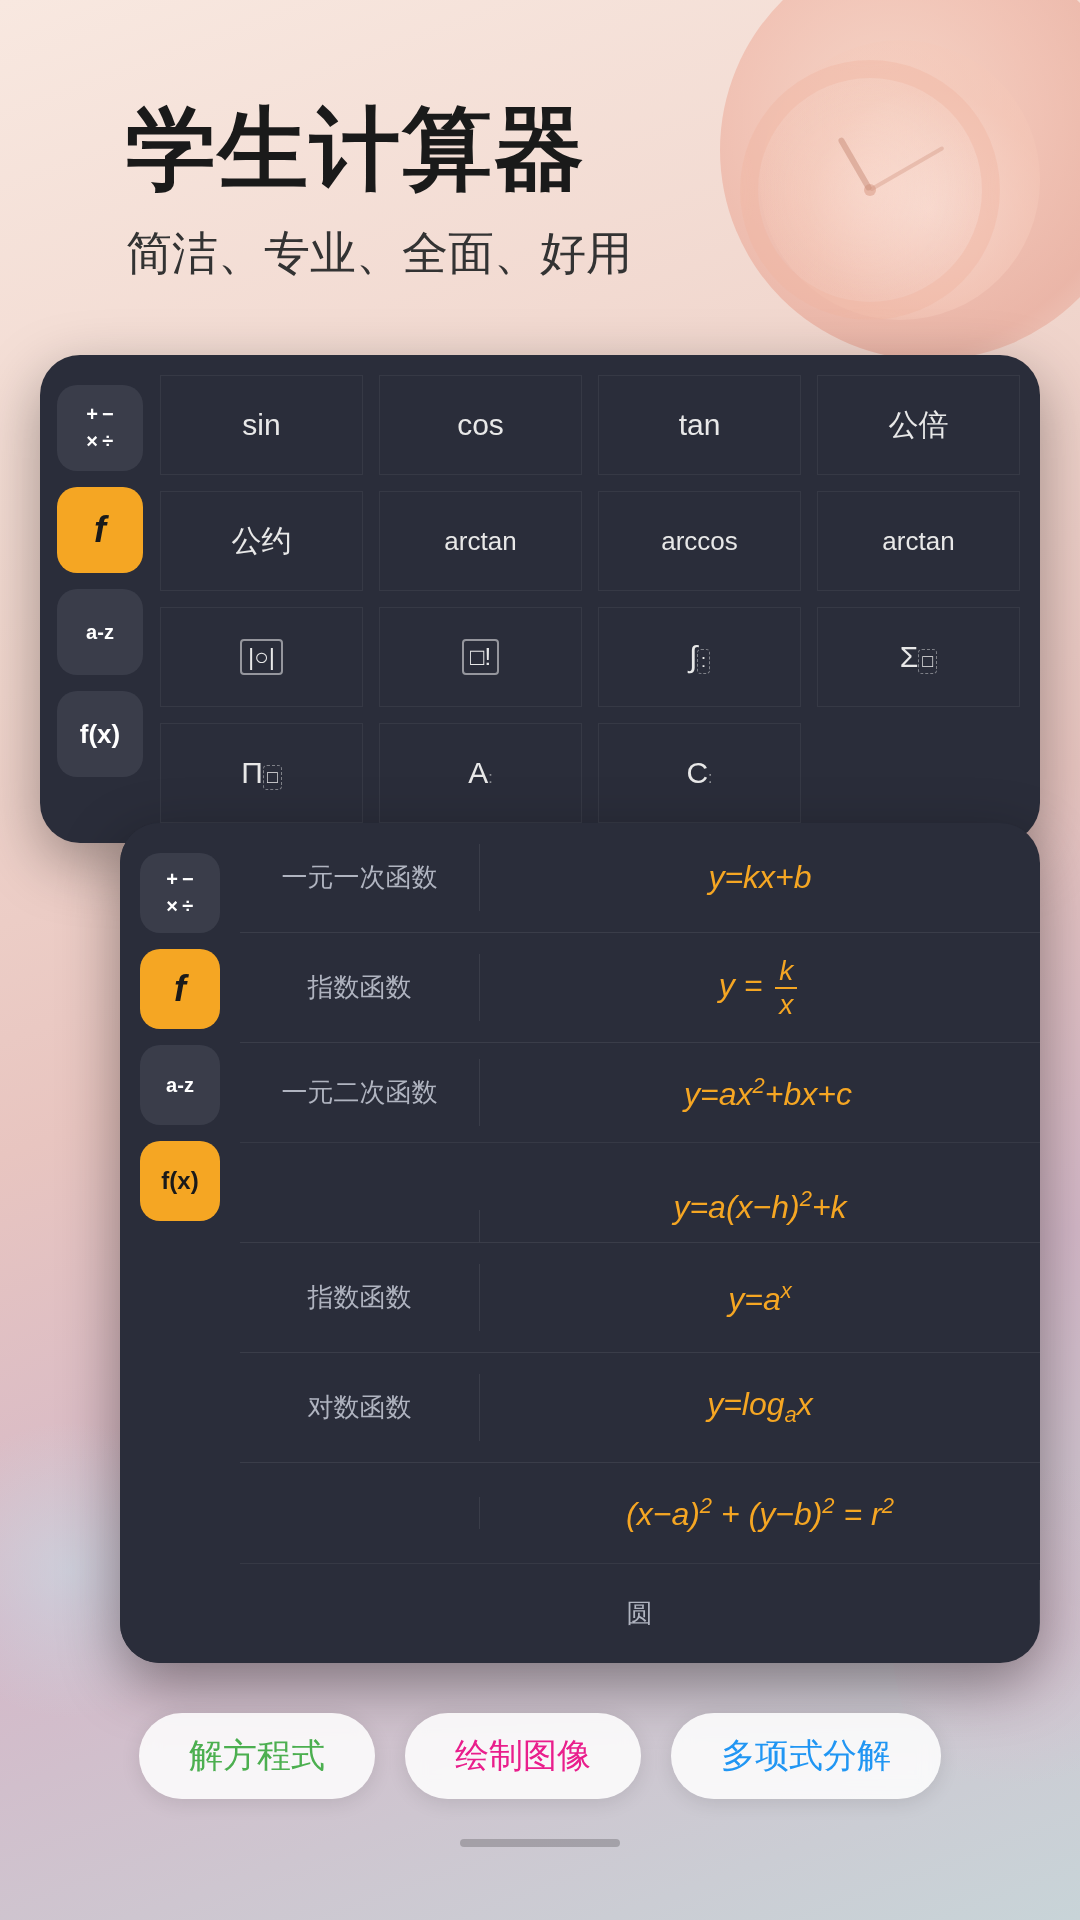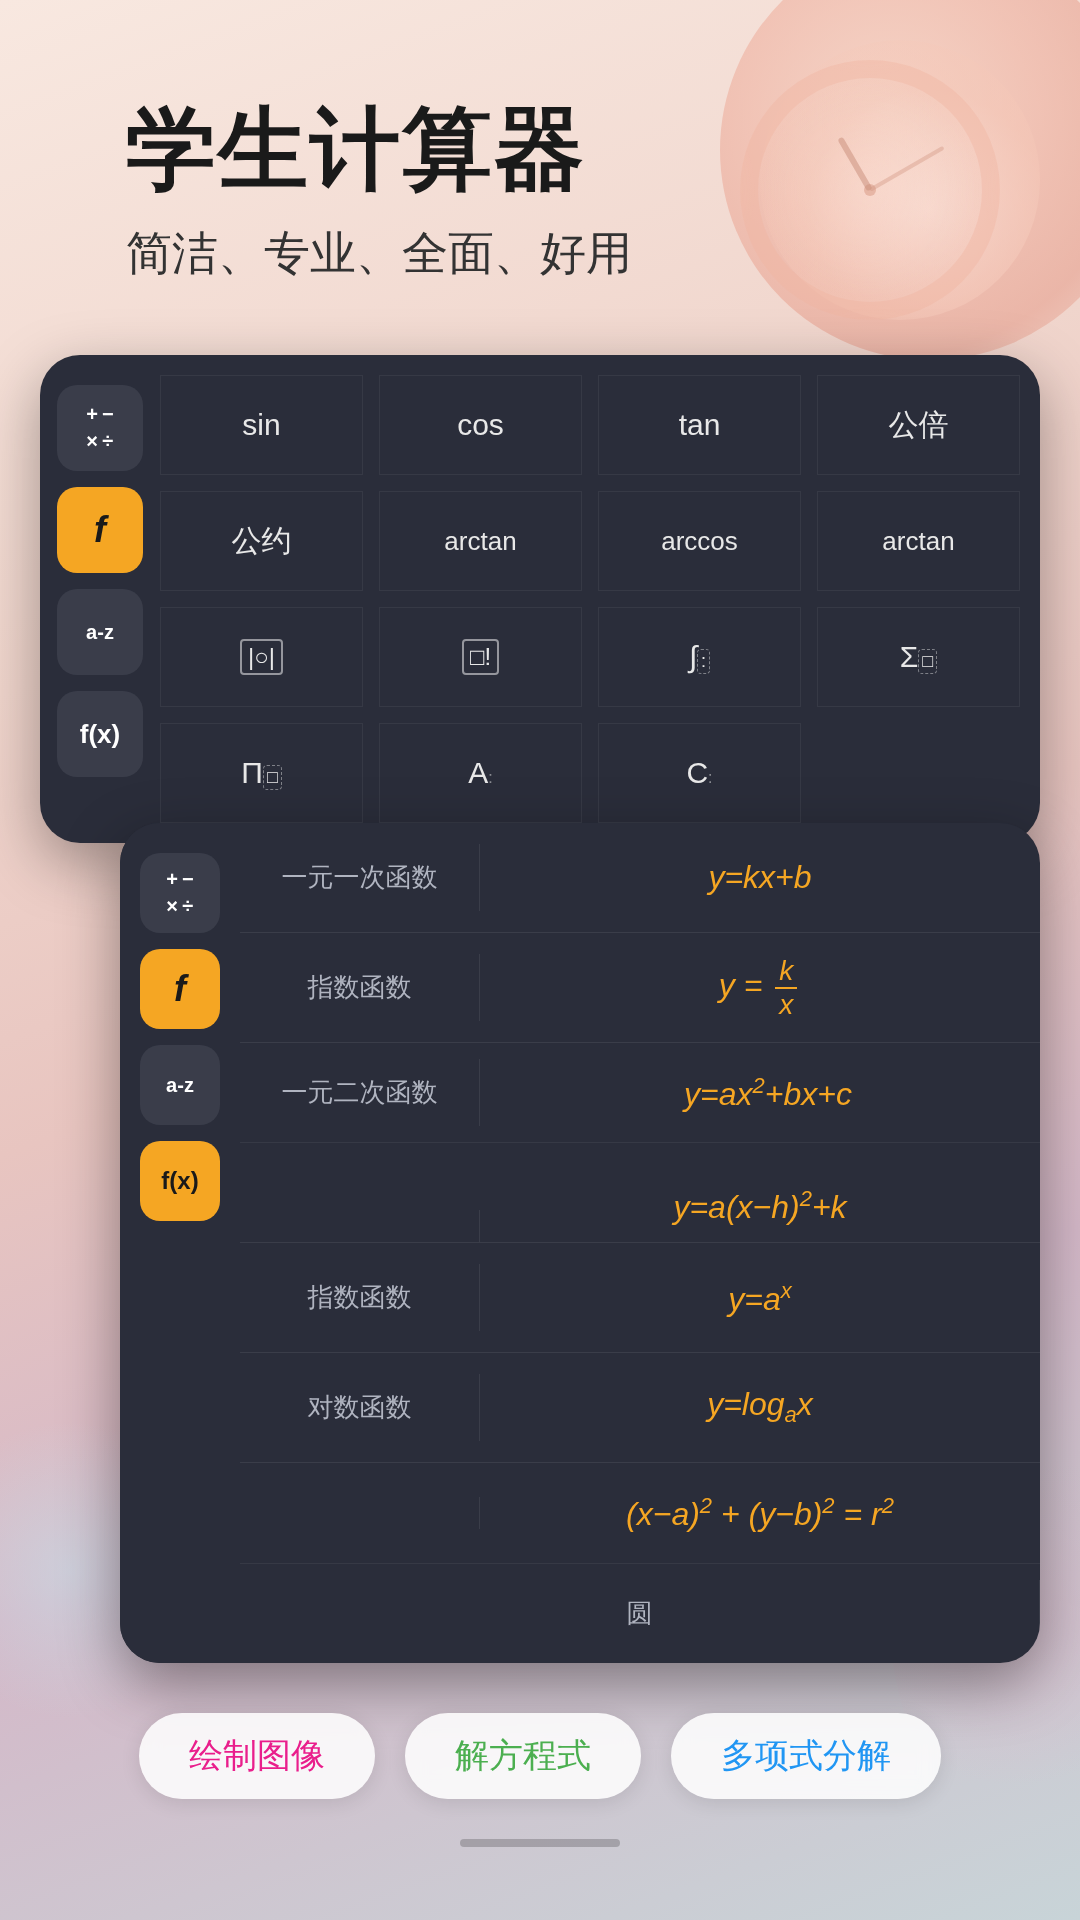--- a/index.html
+++ b/index.html
@@ -505,25 +505,25 @@
         <div style="display:flex;align-items:center;flex:1;">
           <div class="func-name" style="color:#b0b4c0;text-align:center;font-size:26px;flex:1;">圆</div>
         </div>
       </div>
     </div>
   </div>
 
 </div>
 
 <div class="bottom-btns">
+  <div class="bottom-pill pill-green">
+    <span>解方程式</span>
+  </div>
   <div class="bottom-pill pill-pink">
     <span>绘制图像</span>
-  </div>
-  <div class="bottom-pill pill-green">
-    <span>解方程式</span>
   </div>
   <div class="bottom-pill pill-blue">
     <span>多项式分解</span>
   </div>
 </div>
 
 <div class="bottom-bar">
   <div class="bottom-indicator"></div>
 </div>
 

